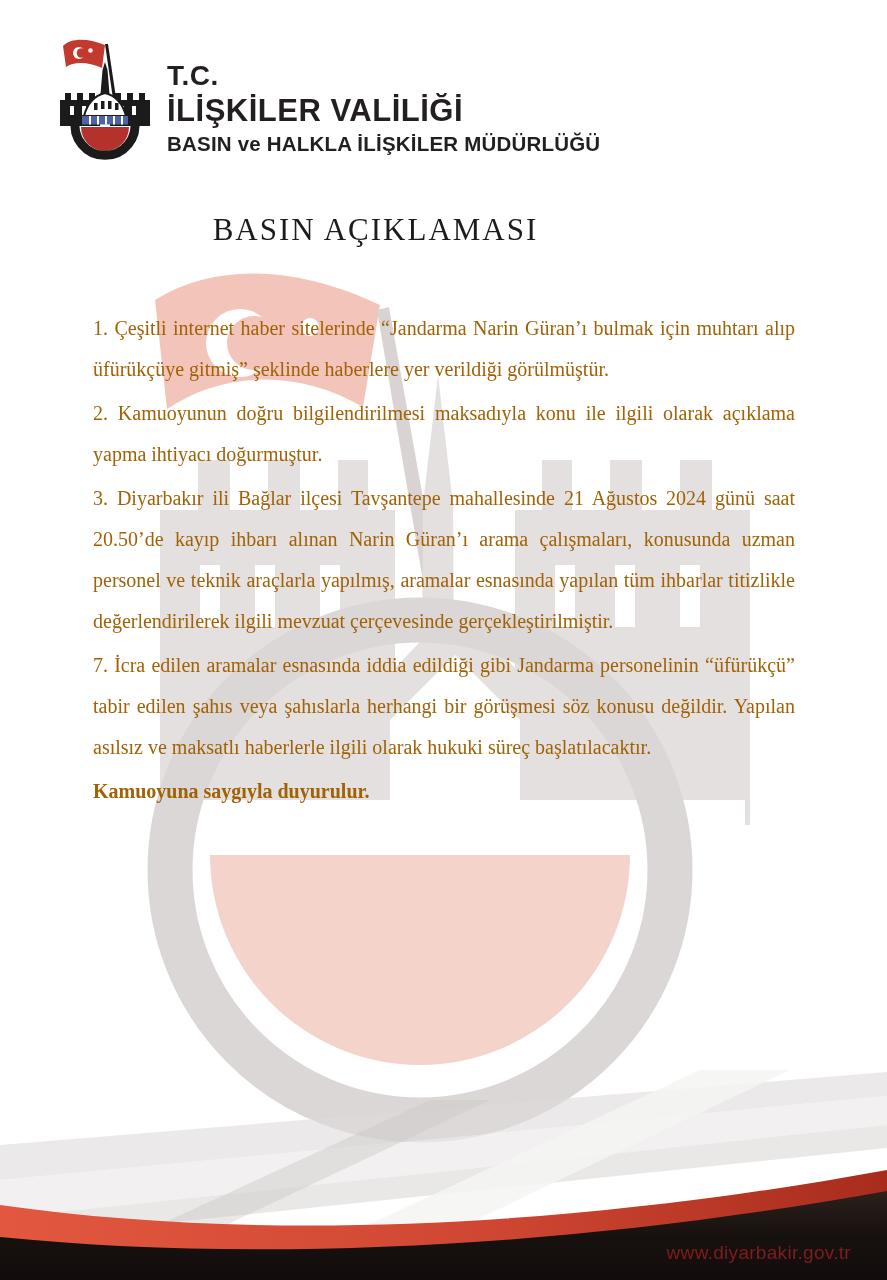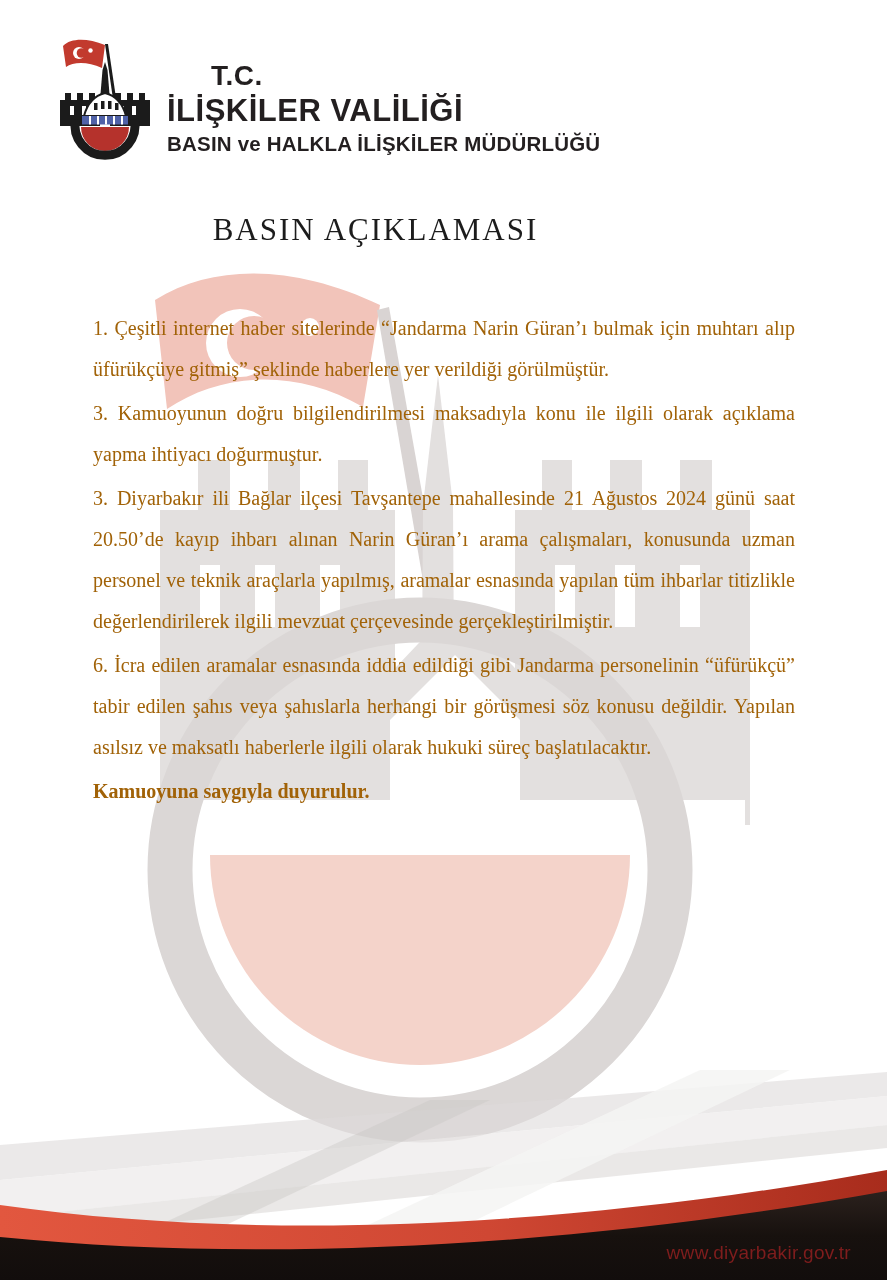--- a/index.html
+++ b/index.html
@@ -7,21 +7,21 @@
     position:relative;
     width:887px;height:1280px;
     background:#ffffff;
     overflow:hidden;
     font-family:"Liberation Serif", serif;
   }
   
   .header{position:absolute;left:57px;top:36px;display:flex;z-index:3;}
   .emblem{width:96px;height:132px;flex:0 0 auto;}
   .org{margin-left:14px;padding-top:24px;font-family:"Liberation Sans", sans-serif;color:#231f20;}
-  .org-line1{font-size:28px;font-weight:bold;line-height:32px;letter-spacing:.5px;margin-left:44px;}
+  .org-line1{font-size:28px;font-weight:bold;line-height:32px;letter-spacing:.5px;}
   .org-line2{font-size:31px;font-weight:bold;line-height:37px;letter-spacing:.5px;}
   .org-line3{font-size:20.5px;font-weight:bold;line-height:30px;letter-spacing:.2px;text-align:center;}
   
   .doc-title{
     position:absolute;left:0;top:212px;width:751px;z-index:2;
     text-align:center;font-size:31px;letter-spacing:2px;color:#1c1c1c;
   }
   
   .content{
     position:absolute;left:93px;top:308px;width:702px;z-index:2;
@@ -116,23 +116,23 @@
       <div class="org-line1">T.C.</div>
       <div class="org-line2">İLİŞKİLER VALİLİĞİ</div>
       <div class="org-line3">BASIN ve HALKLA İLİŞKİLER MÜDÜRLÜĞÜ</div>
     </div>
   </div>
 
   <div class="doc-title">BASIN AÇIKLAMASI</div>
 
   <main class="content">
     <p>1. Çeşitli internet haber sitelerinde “Jandarma Narin Güran’ı bulmak için muhtarı alıp üfürükçüye gitmiş” şeklinde haberlere yer verildiği görülmüştür.</p>
-    <p>3. Kamuoyunun doğru bilgilendirilmesi maksadıyla konu ile ilgili olarak açıklama yapma ihtiyacı doğurmuştur.</p>
+    <p>2. Kamuoyunun doğru bilgilendirilmesi maksadıyla konu ile ilgili olarak açıklama yapma ihtiyacı doğurmuştur.</p>
     <p>3. Diyarbakır ili Bağlar ilçesi Tavşantepe mahallesinde 21 Ağustos 2024 günü saat 20.50’de kayıp ihbarı alınan Narin Güran’ı arama çalışmaları, konusunda uzman personel ve teknik araçlarla yapılmış, aramalar esnasında yapılan tüm ihbarlar titizlikle değerlendirilerek ilgili mevzuat çerçevesinde gerçekleştirilmiştir.</p>
-    <p>6. İcra edilen aramalar esnasında iddia edildiği gibi Jandarma personelinin “üfürükçü” tabir edilen şahıs veya şahıslarla herhangi bir görüşmesi söz konusu değildir. Yapılan asılsız ve maksatlı haberlerle ilgili olarak hukuki süreç başlatılacaktır.</p>
+    <p>7. İcra edilen aramalar esnasında iddia edildiği gibi Jandarma personelinin “üfürükçü” tabir edilen şahıs veya şahıslarla herhangi bir görüşmesi söz konusu değildir. Yapılan asılsız ve maksatlı haberlerle ilgili olarak hukuki süreç başlatılacaktır.</p>
     <p class="closing">Kamuoyuna saygıyla duyurulur.</p>
   </main>
 
   <svg class="footer-waves" width="887" height="210" viewBox="0 0 887 210" aria-hidden="true">
     <defs>
       <linearGradient id="gradRed" x1="0" y1="0" x2="1" y2="0">
         <stop offset="0" stop-color="#e2573f"></stop>
         <stop offset="0.55" stop-color="#cf4733"></stop>
         <stop offset="1" stop-color="#a82c1c"></stop>
       </linearGradient>

